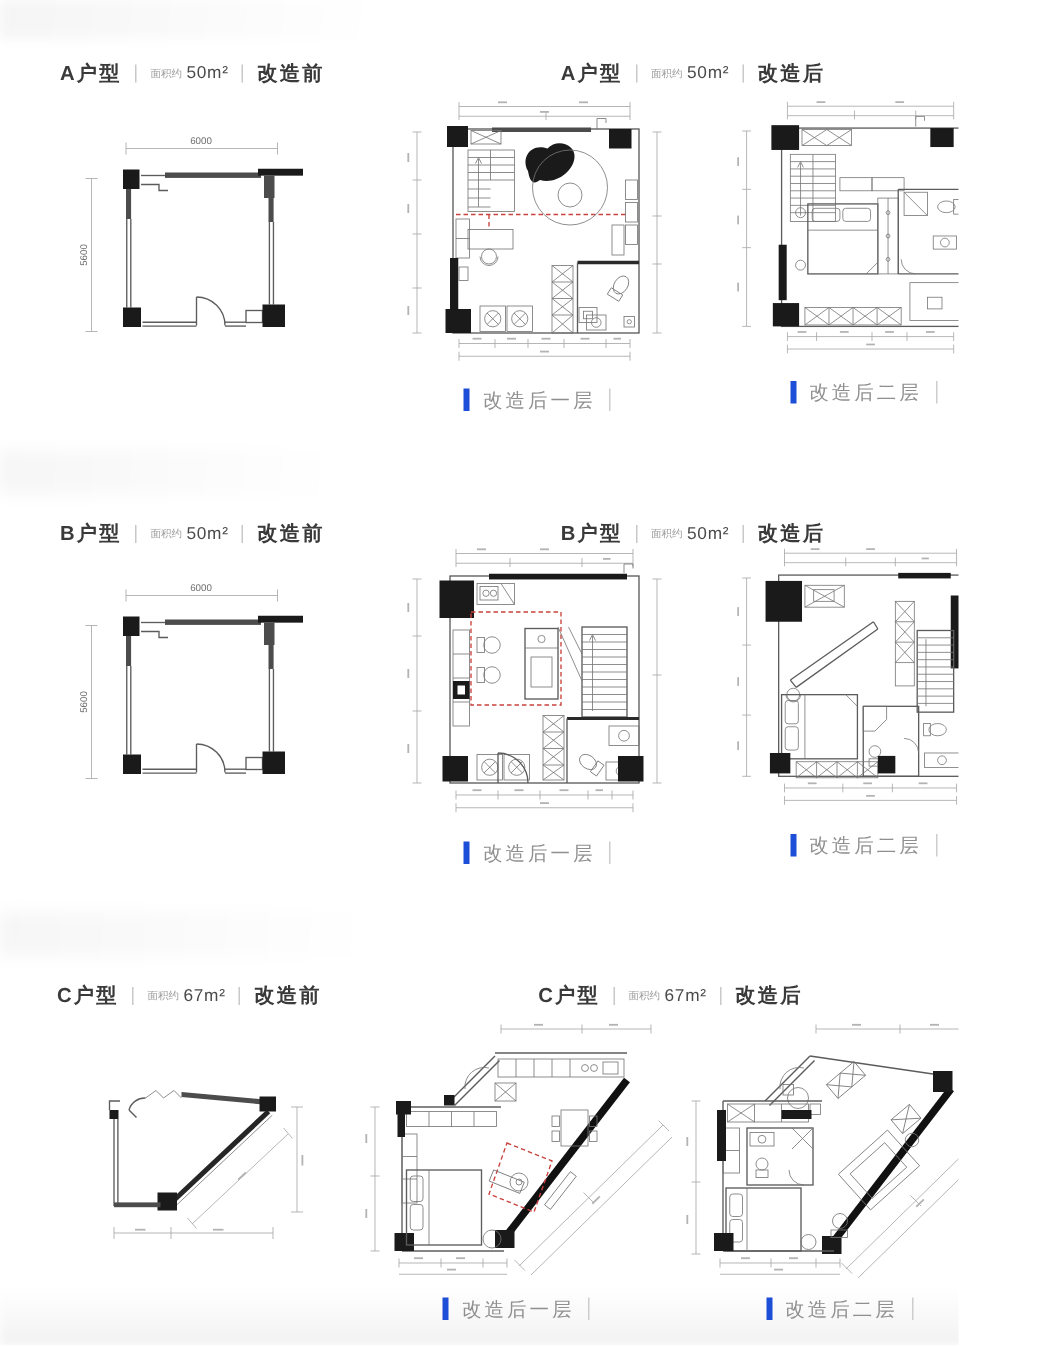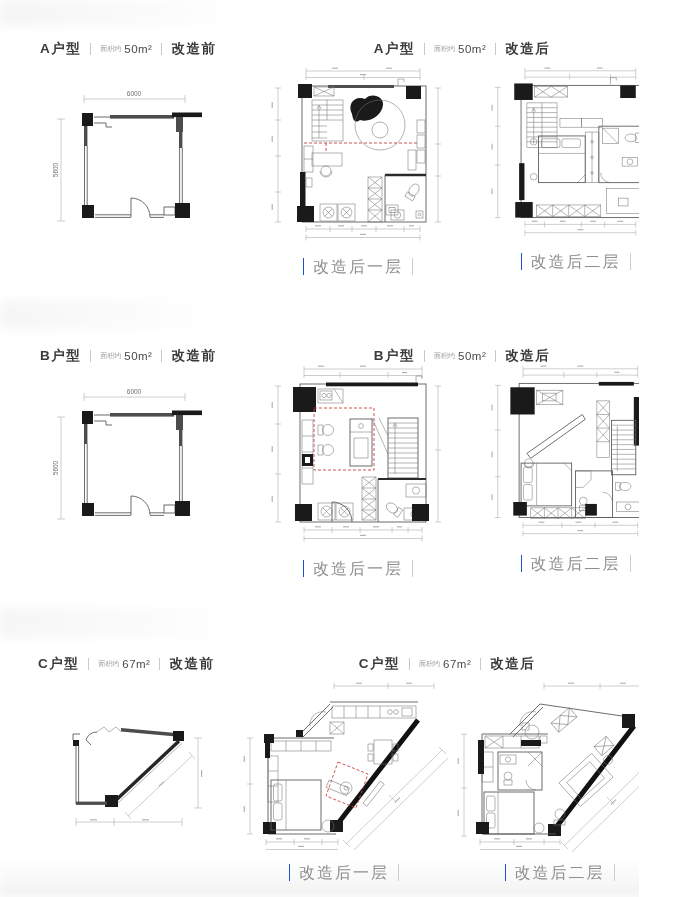--- a/index.html
+++ b/index.html
@@ -11,22 +11,22 @@
   .w3{left:0;top:608px;width:330px;height:30px;background:linear-gradient(95deg,rgba(0,0,0,.035),rgba(0,0,0,0) 75%);filter:blur(5px);}
   .w4{left:0;top:858px;width:699px;height:39px;background:linear-gradient(180deg,rgba(0,0,0,0),rgba(0,0,0,.05));filter:blur(3px);}
   .plan-title{position:absolute;display:flex;align-items:center;white-space:nowrap;color:#3d3d3d;}
   .plan-title.centered{justify-content:center;}
   .t-type,.t-stage{font-size:13.5px;font-weight:700;letter-spacing:1.5px;color:#3a3a3a;}
   .t-sep{display:inline-block;width:1px;height:12px;background:#c8c8c8;margin:0 9px;}
   .t-note{font-size:7px;color:#9c9c9c;margin-right:3px;letter-spacing:0;}
   .t-area{font-size:11.5px;color:#4a4a4a;letter-spacing:.5px;text-align:right;}
   figure{margin:0;position:absolute;}
   .plan-caption{display:block;text-align:center;margin-top:5px;}
-  .plan-caption span{font-size:16px;color:#8f8f8f;letter-spacing:2px;
-     border-left:1px solid #1d4ed8;border-right:1px solid #cdcdcd;padding:0 9px;}
+  .plan-caption span{font-size:13px;color:#8f8f8f;letter-spacing:2px;
+     border-left:4px solid #1d4ed8;border-right:1px solid #cdcdcd;padding:0 9px;}
   svg .w{stroke:#5c5c5c;fill:none;stroke-width:.9;}
   svg .f{stroke:#767676;fill:none;stroke-width:.55;}
   svg .d{stroke:#a6a6a6;fill:none;stroke-width:.55;}
   svg .k{fill:#1a1a1a;stroke:none;}
   svg .g{fill:#4c4c4c;stroke:none;}
   svg .r{stroke:#c9423c;fill:none;stroke-width:.9;stroke-dasharray:3 2;}
   svg .m{fill:#b3b3b3;stroke:none;}
   svg text.dim{font-family:"Liberation Sans",sans-serif;font-size:6.5px;fill:#6f6f6f;}
 </style>
 </head>

